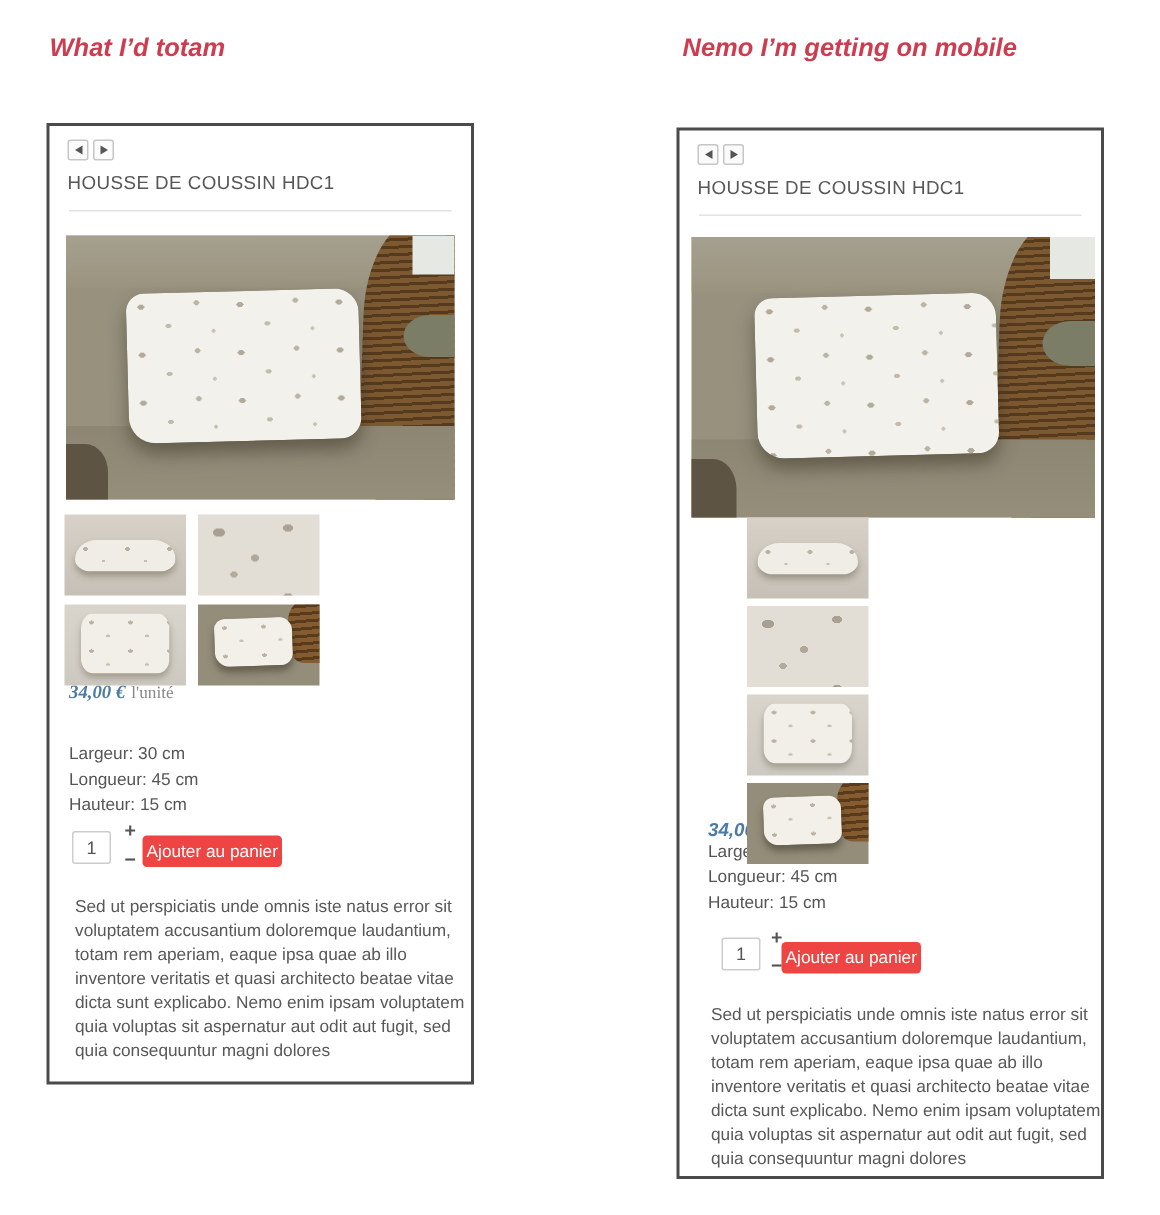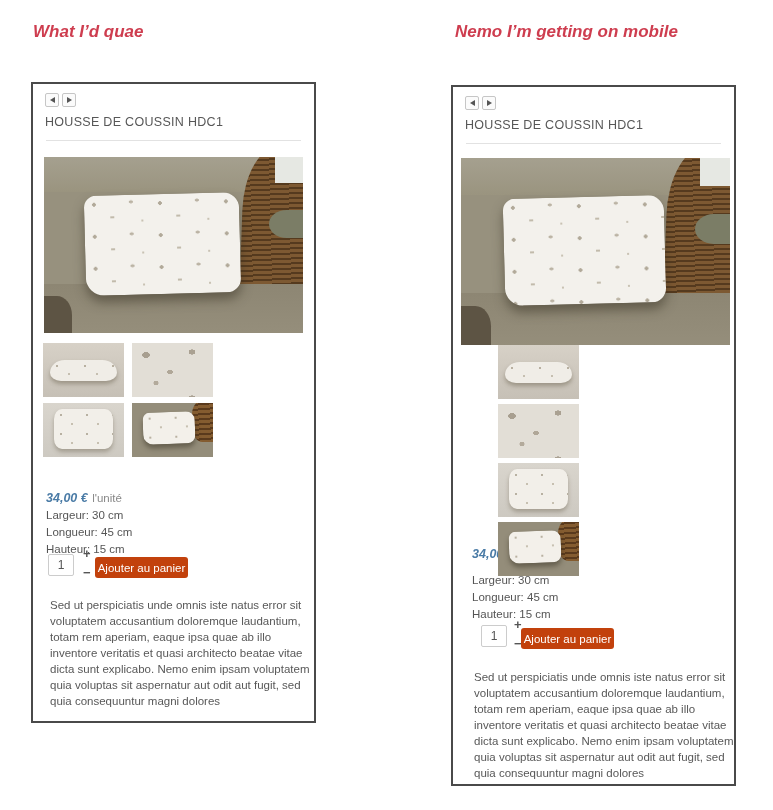--- a/index.html
+++ b/index.html
@@ -139,26 +139,26 @@
     transform:rotate(-2deg);
     box-shadow:0 4px 5px rgba(55,50,35,.5);
     background-image:
       radial-gradient(2.5px 2px at 7px 6px,  rgba(170,161,143,.8) 58%, transparent 61%),
       radial-gradient(2px 1.6px at 18px 15px, rgba(184,176,158,.75) 58%, transparent 61%);
     background-size:26px 19px;
   }
 
   
   .price-line { position:absolute; z-index:1; white-space:nowrap; }
-  #panel-left  .price-line { left:13px; top:404px; }
+  #panel-left  .price-line { left:13px; top:368px;font-family:Liberation Serif, serif; }
   #panel-right .price-line { left:19px; top:457px; }
   .price-val  { color:#4a7ba6; font-style:italic; font-weight:bold; font-size:12.5px; }
   .price-unit { color:#888; font-size:11.5px; }
 
-  .dims { position:absolute; z-index:1; font-size:11.5px; color:#555; line-height:17px;margin-top:12px; }
+  .dims { position:absolute; z-index:1; font-size:11.5px; color:#555; line-height:17px; }
   #panel-left  .dims { left:13px; top:411px; }
   #panel-right .dims { left:19px; top:473px; }
 
   
   .qty-input {
     position:absolute; width:26px; height:22px; box-sizing:border-box;
     border:1px solid #ccc; border-radius:2px; background:#fff;
     font-family:"Liberation Sans", sans-serif;
     font-size:12px; color:#555; text-align:center; padding:0;
   }
@@ -169,38 +169,38 @@
     position:absolute; font-size:13px; font-weight:bold; color:#555;
     line-height:12px; cursor:pointer; user-select:none;
   }
   #panel-left  .qty-plus  { left:50px; top:464px; }
   #panel-left  .qty-minus { left:50px; top:483px; }
   #panel-right .qty-plus  { left:61px; top:532px; }
   #panel-right .qty-minus { left:61px; top:551px; }
 
   .add-btn {
     position:absolute; width:93px; height:21px; box-sizing:border-box;
-    background:#c2410c; color:#fff; border:none; border-radius:3px;
+    background:#ef4444; color:#fff; border:none; border-radius:3px;
     font-family:"Liberation Sans", sans-serif;
     font-size:11.5px; cursor:pointer; padding:0;
     display:flex; align-items:center; justify-content:center;
     white-space:nowrap;
   }
   #panel-left  .add-btn { left:62px; top:473px; }
   #panel-right .add-btn { left:68px; top:541px; }
 
   
   .desc { position:absolute; font-size:11.5px; color:#585858; line-height:16px; }
   #panel-left  .desc { left:17px; top:513px; width:264px; }
   #panel-right .desc { left:21px; top:582px; width:260px; }
 </style>
 </head>
 <body>
 
-<div class="heading" id="heading-left">What I’d quae</div>
+<div class="heading" id="heading-left">What I’d totam</div>
 <div class="heading" id="heading-right">Nemo I’m getting on mobile</div>
 
 <div class="panel" id="panel-left">
   <div class="arrows">
     <button class="arrow-btn">
       <span class="tri tri-left"></span>
     </button>
     <button class="arrow-btn">
       <span class="tri tri-right"></span>
     </button>

